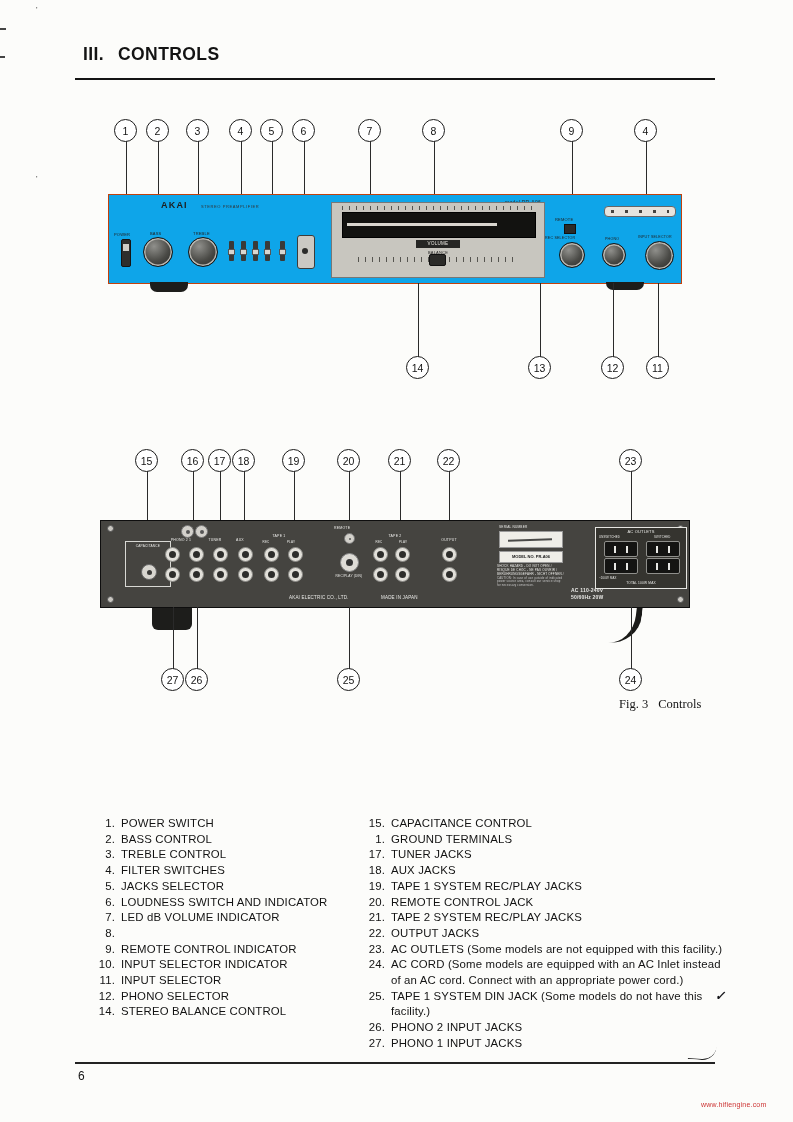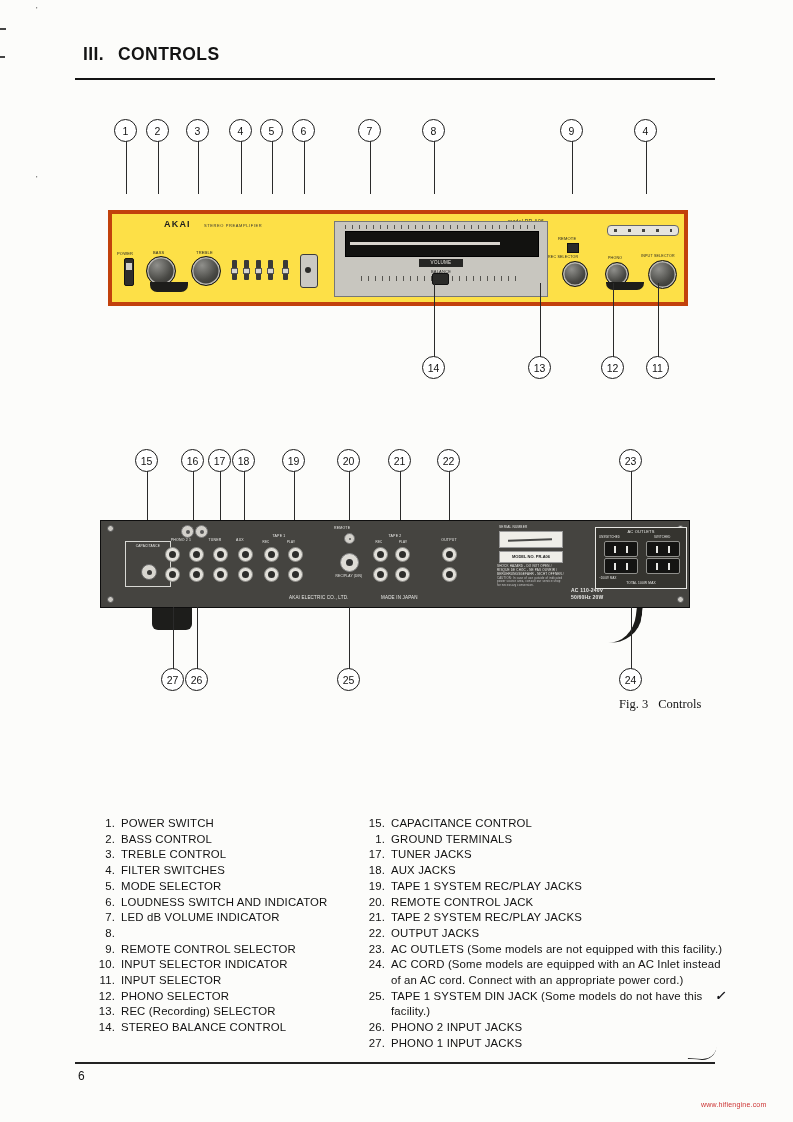--- a/index.html
+++ b/index.html
@@ -18,22 +18,22 @@
   .edge{position:absolute;background:#444;}
   .curl{position:absolute;left:688px;top:1046px;width:28px;height:13px;border-bottom:1.5px solid #222;border-bottom-right-radius:16px;transform:rotate(4deg);}
   
   .co{position:absolute;width:21px;height:21px;border:1.3px solid #1a1a1a;border-radius:50%;background:#fff;
       display:flex;align-items:center;justify-content:center;font-size:10.5px;z-index:3;}
   .co-ft{top:119px}.co-ft::after{content:"";position:absolute;top:100%;left:50%;width:1px;height:53px;background:#2a2a2a;}
   .co-fb{top:356px}.co-fb::before{content:"";position:absolute;bottom:100%;left:50%;width:1px;height:74px;background:#2a2a2a;}
   .co-rt{top:449px}.co-rt::after{content:"";position:absolute;top:100%;left:50%;width:1px;height:49px;background:#2a2a2a;}
   .co-rb{top:668px}.co-rb::before{content:"";position:absolute;bottom:100%;left:50%;width:1px;height:62px;background:#2a2a2a;}
   
-  .front-panel{position:absolute;left:108px;top:194px;width:572px;height:88px;background:#fde047;
-               border:4px solid #c2410c;z-index:2;margin-top:16px;}
+  .front-panel{position:absolute;left:108px;top:194px;width:572px;height:88px;background:#0ea5e9;
+               border:1px solid #c2410c;z-index:2;}
   .tl{position:absolute;font-size:4px;letter-spacing:.2px;color:#222;white-space:nowrap;}
   .tlc{text-align:center;}
   .brand{position:absolute;left:52px;top:5px;font-size:9px;font-weight:bold;letter-spacing:1.2px;color:#1d1d1d;}
   .brandsub{position:absolute;left:92px;top:9px;font-size:4px;letter-spacing:.6px;color:#333;}
   .modeltxt{position:absolute;left:396px;top:4px;font-size:5px;color:#2a2a2a;letter-spacing:.3px;}
   .knob{position:absolute;border-radius:50%;border:1px solid #161616;
         background:radial-gradient(circle at 36% 30%,#90908c,#4a4a46 55%,#262624);
         box-shadow:inset 0 0 0 1.5px #b9b7b1;}
   .psw{position:absolute;width:8px;height:26px;background:#2e2e2c;border:1px solid #141414;border-radius:2px;}
   .psw::after{content:"";position:absolute;left:1px;right:1px;top:4px;height:7px;background:#cfcdc7;}
@@ -123,21 +123,21 @@
   </div>
 <div class="co co-ft" style="left:422px">
     <span>8</span>
   </div>
 <div class="co co-ft" style="left:560px">
     <span>9</span>
   </div>
 <div class="co co-ft" style="left:634px">
     <span>4</span>
   </div>
-<div class="co co-fb" style="left:422px">
+<div class="co co-fb" style="left:406px">
     <span>14</span>
   </div>
 <div class="co co-fb" style="left:528px">
     <span>13</span>
   </div>
 <div class="co co-fb" style="left:601px">
     <span>12</span>
   </div>
 <div class="co co-fb" style="left:646px">
     <span>11</span>
@@ -332,52 +332,48 @@
     <div class="ctl">
         <span class="num">3.</span>
         <span class="lbl">TREBLE CONTROL</span>
       </div>
     <div class="ctl">
         <span class="num">4.</span>
         <span class="lbl">FILTER SWITCHES</span>
       </div>
     <div class="ctl">
         <span class="num">5.</span>
-        <span class="lbl">MODE SELECTOR</span>
+        <span class="lbl">JACKS SELECTOR</span>
       </div>
     <div class="ctl">
         <span class="num">6.</span>
         <span class="lbl">LOUDNESS SWITCH AND INDICATOR</span>
       </div>
     <div class="ctl">
         <span class="num">7.</span>
         <span class="lbl">LED dB VOLUME INDICATOR</span>
       </div>
     <div class="ctl">
         <span class="num">8.</span>
       </div>
     <div class="ctl">
         <span class="num">9.</span>
-        <span class="lbl">REMOTE CONTROL SELECTOR</span>
+        <span class="lbl">REMOTE CONTROL INDICATOR</span>
       </div>
     <div class="ctl">
         <span class="num">10.</span>
         <span class="lbl">INPUT SELECTOR INDICATOR</span>
       </div>
     <div class="ctl">
         <span class="num">11.</span>
         <span class="lbl">INPUT SELECTOR</span>
       </div>
     <div class="ctl">
         <span class="num">12.</span>
         <span class="lbl">PHONO SELECTOR</span>
-      </div>
-    <div class="ctl">
-        <span class="num">13.</span>
-        <span class="lbl">REC (Recording) SELECTOR</span>
       </div>
     <div class="ctl">
         <span class="num">14.</span>
         <span class="lbl">STEREO BALANCE CONTROL</span>
       </div>
   </div>
   <div class="lcol col-right">
     <div class="ctl">
         <span class="num">15.</span>
         <span class="lbl">CAPACITANCE CONTROL</span>

